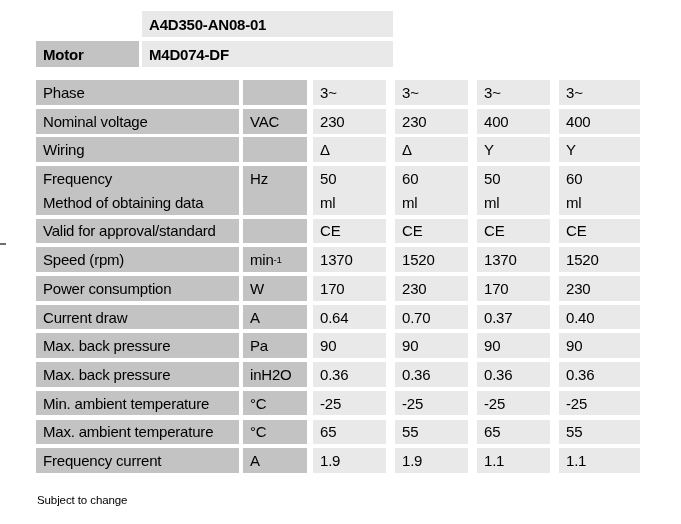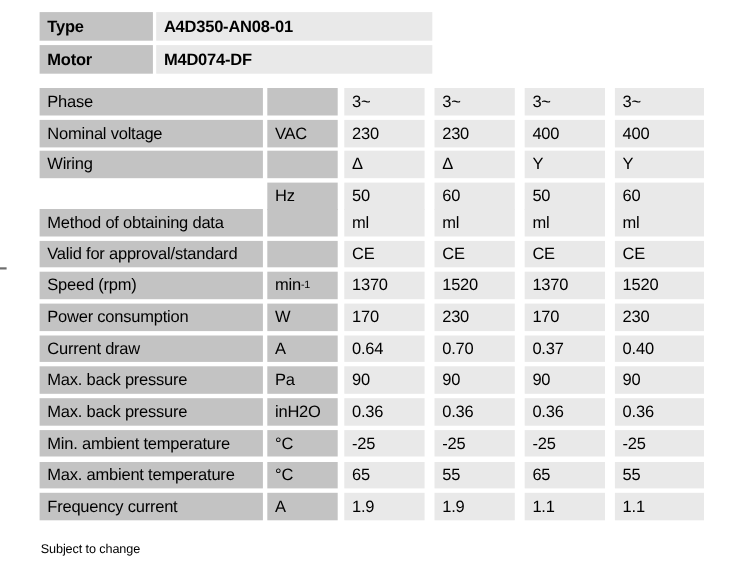--- a/index.html
+++ b/index.html
@@ -62,21 +62,20 @@
     position: absolute;
     left: 0; top: 243px;
     width: 6px; height: 2px;
     background: #6e6e6e;
   }
 </style>
 </head>
 <body>
 
 <div class="h-row h-r1">
-  <div class="cell lab h-lab">Type</div>
   <div class="cell val h-val">A4D350-AN08-01</div>
 </div>
 <div class="h-row h-r2">
   <div class="cell lab h-lab">Motor</div>
   <div class="cell val h-val">M4D074-DF</div>
 </div>
 
 <div class="section" id="section-1">
     <div class="spec-row">
       <div class="cell lab c0">Phase</div>
@@ -96,20 +95,21 @@
     </div>
     <div class="spec-row">
       <div class="cell lab c0">Wiring</div>
       <div class="cell lab c1"></div>
       <div class="cell val c2">Δ</div>
       <div class="cell val c3">Δ</div>
       <div class="cell val c4">Y</div>
       <div class="cell val c5">Y</div>
     </div>
     <div class="spec-row">
+      <div class="cell lab c0">Frequency</div>
       <div class="cell lab c1">Hz</div>
       <div class="cell val c2">50</div>
       <div class="cell val c3">60</div>
       <div class="cell val c4">50</div>
       <div class="cell val c5">60</div>
     </div>
   </div>
 <div class="section" id="section-2">
     <div class="spec-row">
       <div class="cell lab c0">Method of obtaining data</div>

